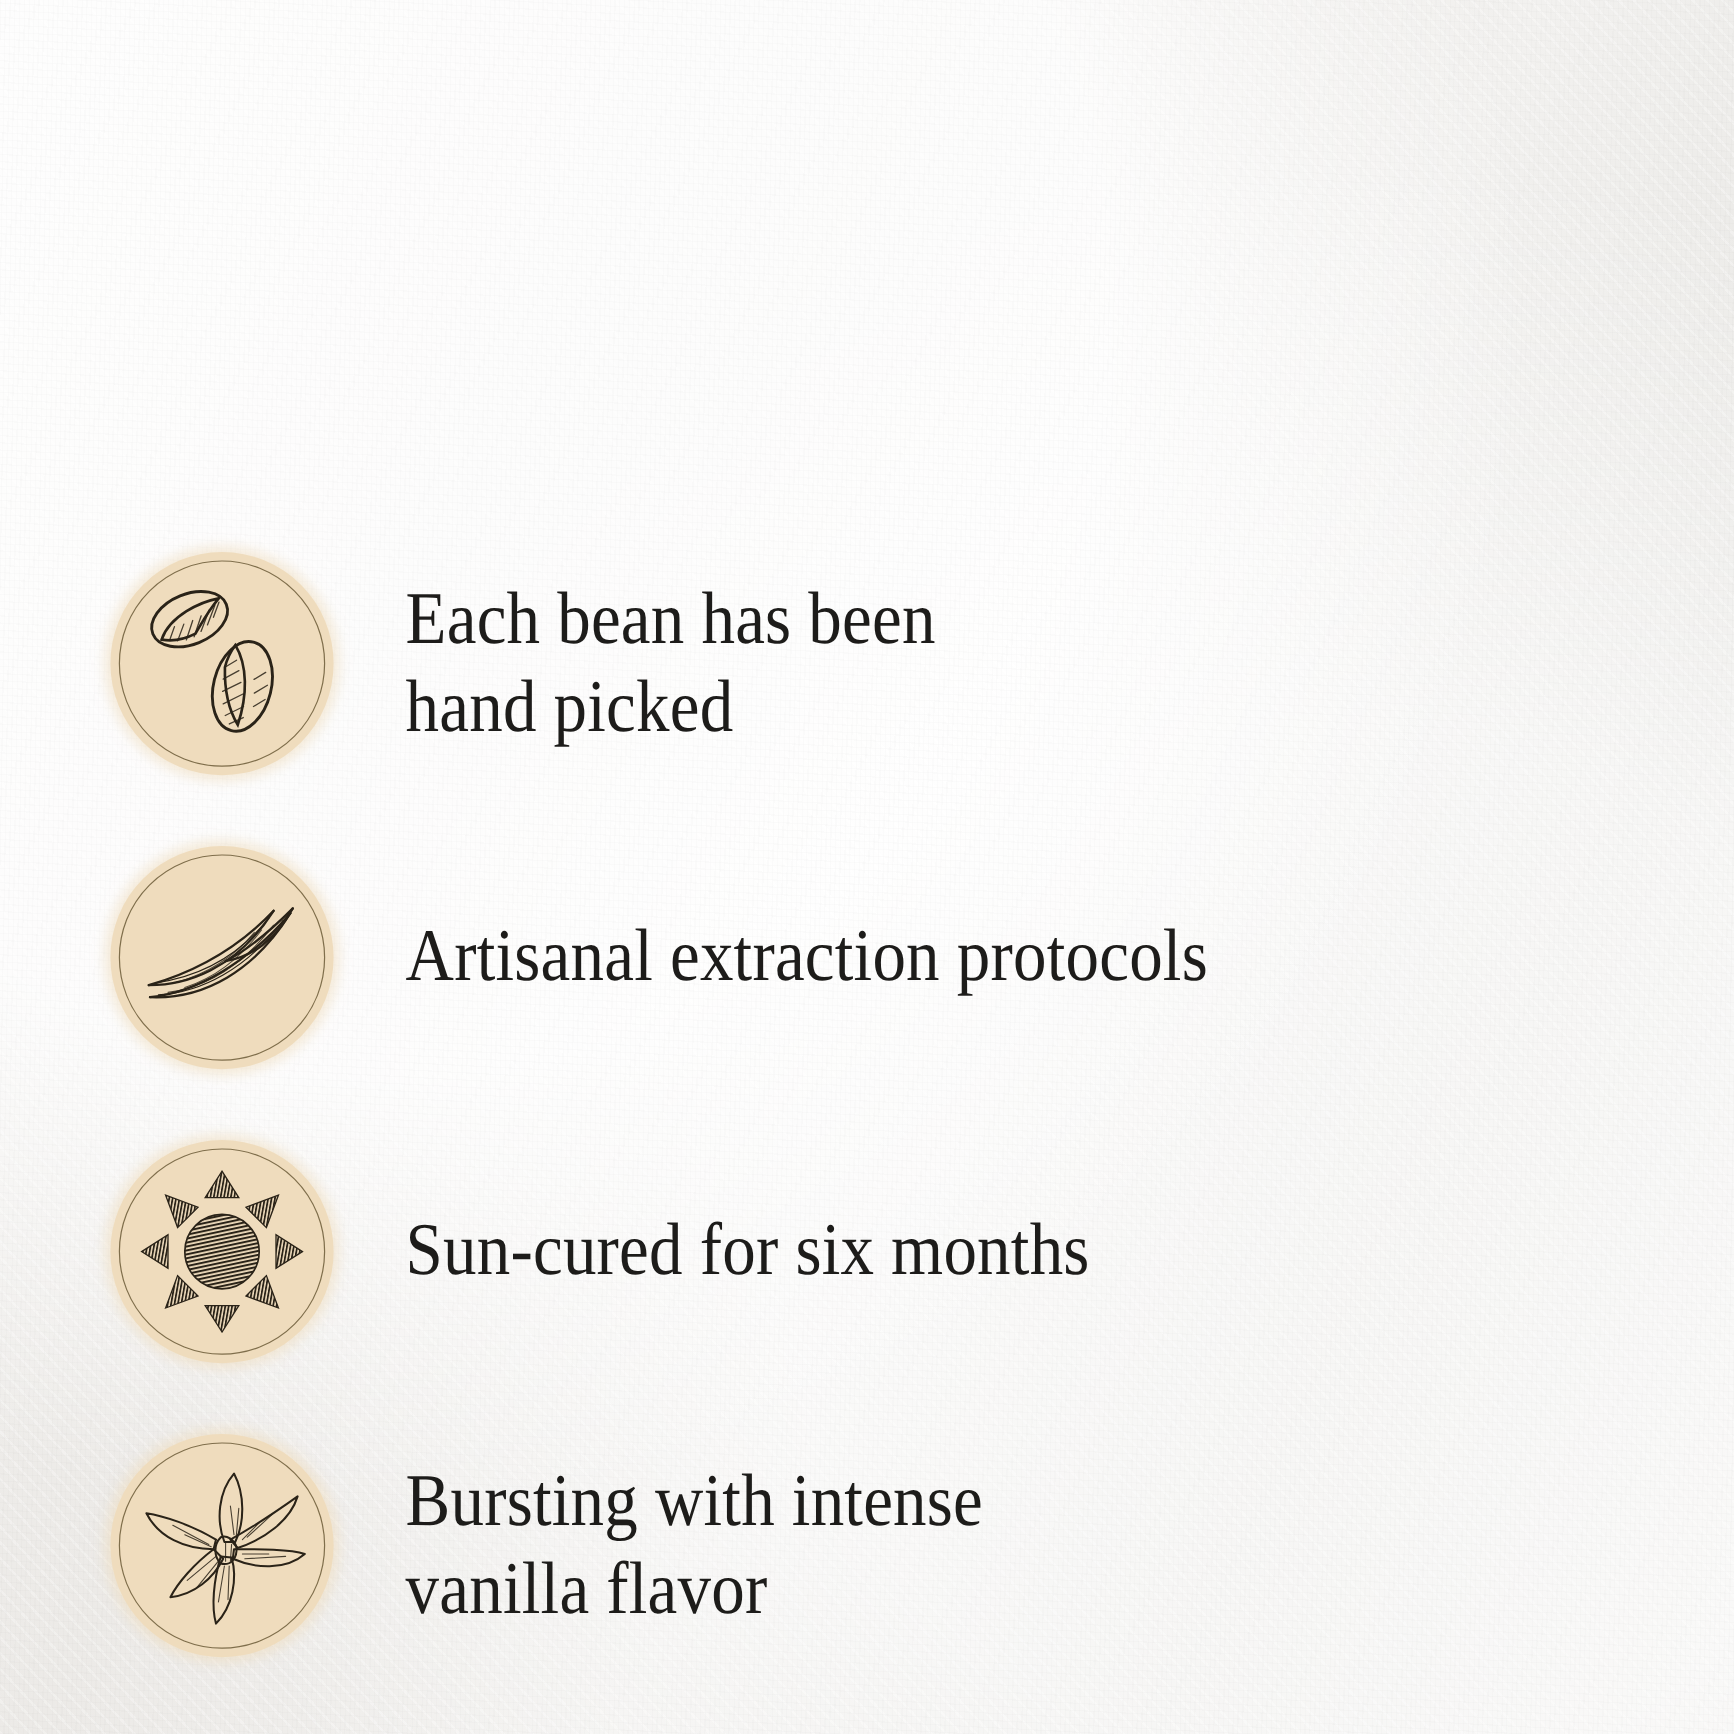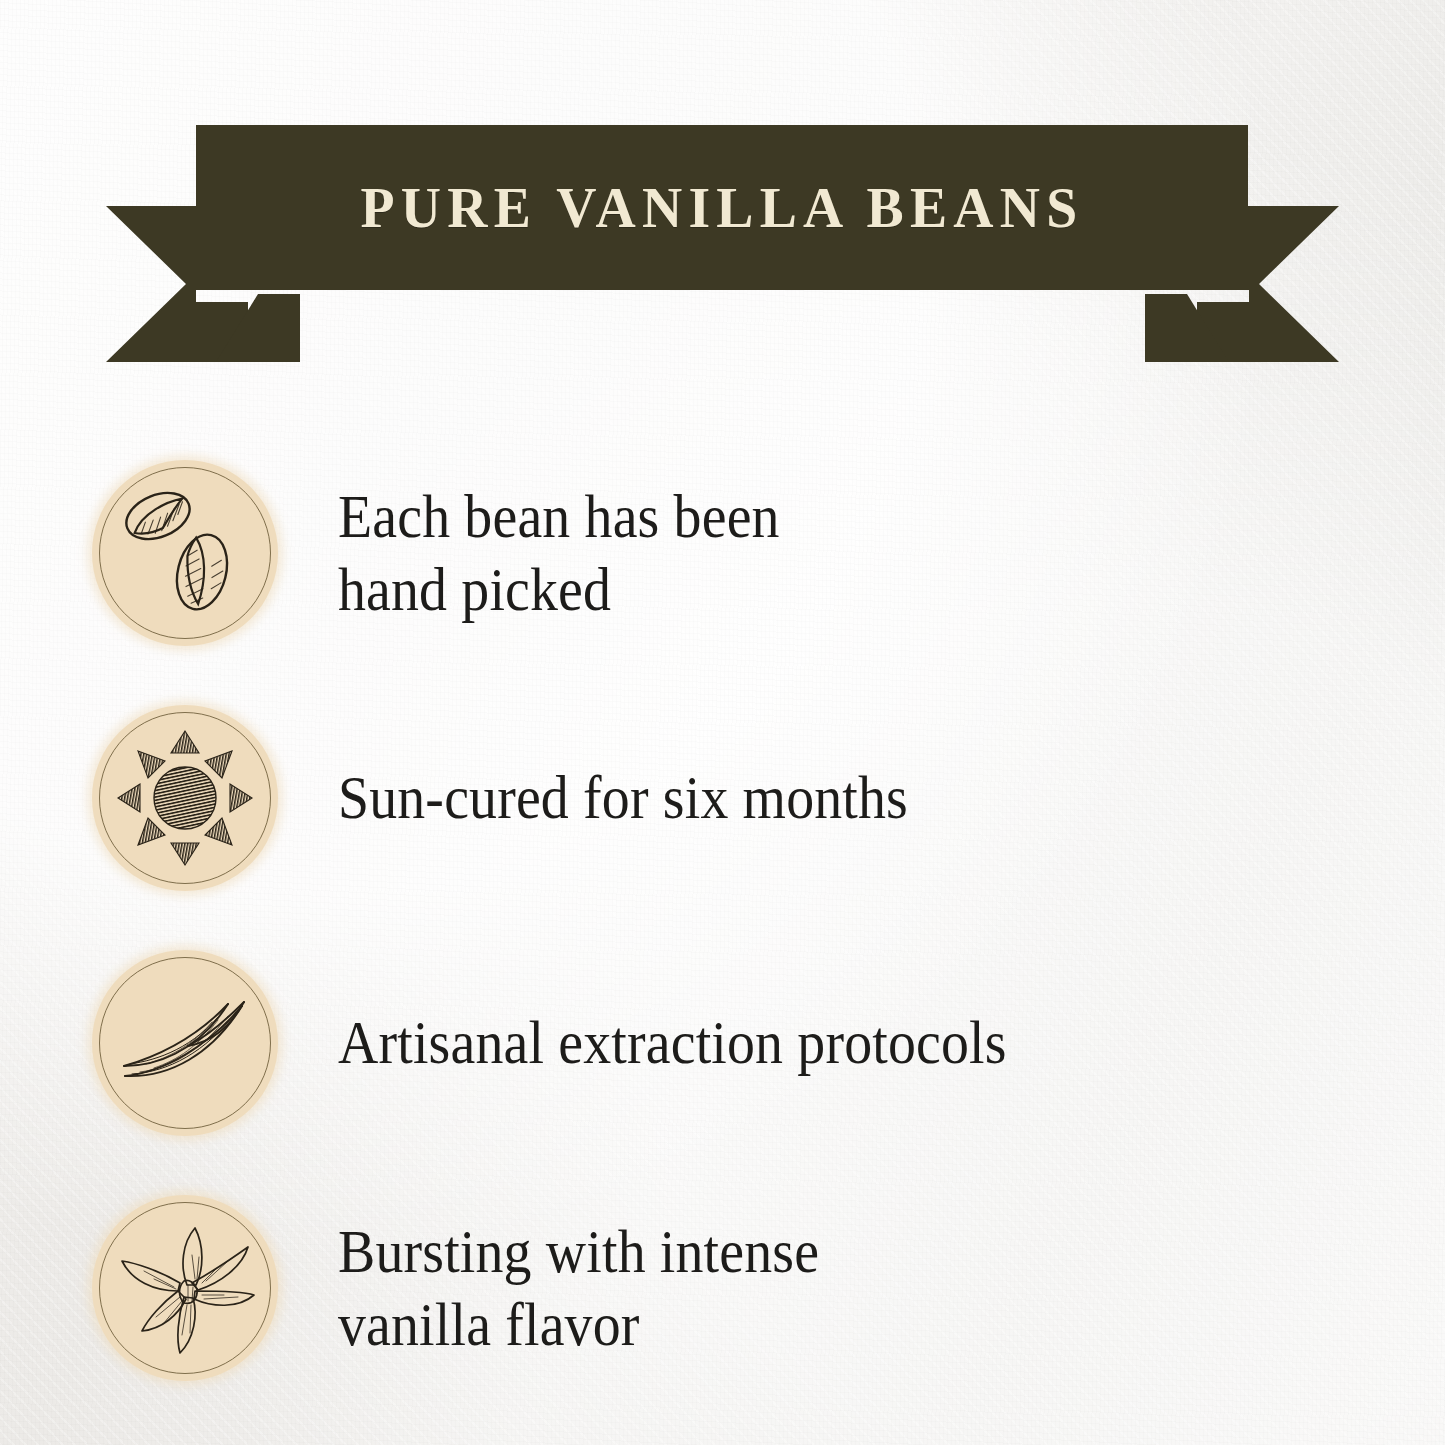--- a/index.html
+++ b/index.html
@@ -73,36 +73,20 @@
     white-space:pre-line;
   }
 </style>
 </head>
 <body>
 
 <div id="stage">
 
   <div id="grain"></div>
 
-  <div id="ribbon">
-    <svg width="1445" height="400" viewBox="0 0 1445 400" xmlns="http://www.w3.org/2000/svg">
-
-      <path fill="#3d3924" d="M106,206 L248,206 L248,290 L196,290 L196,302 L248,302 L248,362 L106,362 L186,284 Z"></path>
-
-      <path fill="#3d3924" d="M254,300 L300,300 L300,362 L254,362 Z"></path>
-      <path fill="#3d3924" d="M258,294 L300,294 L300,362 L216,362 Z"></path>
-
-      <path fill="#3d3924" d="M1339,206 L1197,206 L1197,290 L1249,290 L1249,302 L1197,302 L1197,362 L1339,362 L1259,284 Z"></path>
-      <path fill="#3d3924" d="M1187,294 L1145,294 L1145,362 L1229,362 Z"></path>
-
-      <rect x="196" y="125" width="1052" height="165" fill="#3d3924"></rect>
-    </svg>
-
-    <div class="ribbon-title">PURE VANILLA BEANS</div>
-  </div>
 
   <div id="features">
 
     <div class="feature">
       <div class="badge">
         <svg viewBox="0 0 186 186" xmlns="http://www.w3.org/2000/svg">
           <g fill="none" stroke="#2a2318" stroke-width="2.4" stroke-linecap="round">
 
             <ellipse cx="66" cy="56" rx="33" ry="21" transform="rotate(-22 66 56)"></ellipse>
             <path d="M38 63 C 52 47, 80 46, 95 49 C 82 56, 74 63, 66 69 C 56 70, 46 68, 38 63 Z" transform="rotate(-22 66 56)" stroke-width="2.2"></path>
@@ -132,20 +116,48 @@
           </g>
         </svg>
       </div>
       <div class="feature-text">Each bean has been
 hand picked</div>
     </div>
 
     <div class="feature">
       <div class="badge">
         <svg viewBox="0 0 186 186" xmlns="http://www.w3.org/2000/svg">
+          <g fill="none" stroke="#2a2318" stroke-width="1.9" stroke-linecap="round">
+
+            <path d="M32 116 C 60 108, 100 92, 136 54"></path>
+            <path d="M32 116 C 62 116, 104 104, 136 54"></path>
+            <path d="M38 114 C 66 110, 102 98, 132 60" stroke-width="1"></path>
+
+            <path d="M34 124 C 64 126, 110 114, 150 52" opacity="0"></path>
+            <path d="M150 56 C 116 96, 72 122, 33 126"></path>
+            <path d="M150 56 C 120 104, 78 128, 33 126"></path>
+            <path d="M144 62 C 114 102, 76 122, 40 124" stroke-width="1"></path>
+
+            <path d="M152 52 C 130 74, 112 88, 96 96"></path>
+            <path d="M152 52 C 136 80, 118 92, 96 96"></path>
+
+            <g stroke-width=".9" opacity=".8">
+              <path d="M54 114 C 76 108, 100 96, 120 72"></path>
+              <path d="M62 118 C 86 110, 106 96, 126 70"></path>
+              <path d="M48 122 C 78 118, 108 102, 136 66"></path>
+            </g>
+          </g>
+        </svg>
+      </div>
+      <div class="feature-text">Artisanal extraction protocols</div>
+    </div>
+
+    <div class="feature">
+      <div class="badge">
+        <svg viewBox="0 0 186 186" xmlns="http://www.w3.org/2000/svg">
           <defs>
             <pattern id="hatchSun" width="3.2" height="3.2" patternUnits="userSpaceOnUse" patternTransform="rotate(78)">
               <rect width="1.7" height="3.2" fill="#2a2318"></rect>
             </pattern>
             <pattern id="hatchRay" width="2.8" height="2.8" patternUnits="userSpaceOnUse" patternTransform="rotate(10)">
               <rect width="1.5" height="2.8" fill="#2a2318"></rect>
             </pattern>
           </defs>
           <circle cx="93" cy="93" r="31" fill="url(#hatchSun)" stroke="#2a2318" stroke-width="1.4"></circle>
           <g fill="url(#hatchRay)" stroke="#2a2318" stroke-width="1.1">
@@ -156,48 +168,20 @@
             <path d="M160 93 L138 107 L138 79 Z"></path>
 
             <path d="M46 46 L73 56 L56 73 Z"></path>
             <path d="M140 46 L130 73 L113 56 Z"></path>
             <path d="M46 140 L56 113 L73 130 Z"></path>
             <path d="M140 140 L113 130 L130 113 Z"></path>
           </g>
         </svg>
       </div>
       <div class="feature-text">Sun-cured for six months</div>
-    </div>
-
-    <div class="feature">
-      <div class="badge">
-        <svg viewBox="0 0 186 186" xmlns="http://www.w3.org/2000/svg">
-          <g fill="none" stroke="#2a2318" stroke-width="1.9" stroke-linecap="round">
-
-            <path d="M32 116 C 60 108, 100 92, 136 54"></path>
-            <path d="M32 116 C 62 116, 104 104, 136 54"></path>
-            <path d="M38 114 C 66 110, 102 98, 132 60" stroke-width="1"></path>
-
-            <path d="M34 124 C 64 126, 110 114, 150 52" opacity="0"></path>
-            <path d="M150 56 C 116 96, 72 122, 33 126"></path>
-            <path d="M150 56 C 120 104, 78 128, 33 126"></path>
-            <path d="M144 62 C 114 102, 76 122, 40 124" stroke-width="1"></path>
-
-            <path d="M152 52 C 130 74, 112 88, 96 96"></path>
-            <path d="M152 52 C 136 80, 118 92, 96 96"></path>
-
-            <g stroke-width=".9" opacity=".8">
-              <path d="M54 114 C 76 108, 100 96, 120 72"></path>
-              <path d="M62 118 C 86 110, 106 96, 126 70"></path>
-              <path d="M48 122 C 78 118, 108 102, 136 66"></path>
-            </g>
-          </g>
-        </svg>
-      </div>
-      <div class="feature-text">Artisanal extraction protocols</div>
     </div>
 
     <div class="feature">
       <div class="badge">
         <svg viewBox="0 0 186 186" xmlns="http://www.w3.org/2000/svg">
           <g fill="none" stroke="#2a2318" stroke-width="1.7" stroke-linecap="round" stroke-linejoin="round">
 
             <path d="M95 90 C 88 72, 90 48, 103 33 C 112 50, 112 74, 104 90 Z"></path>
 
             <path d="M100 88 C 118 78, 142 62, 156 52 C 150 72, 128 88, 106 95 Z"></path>

